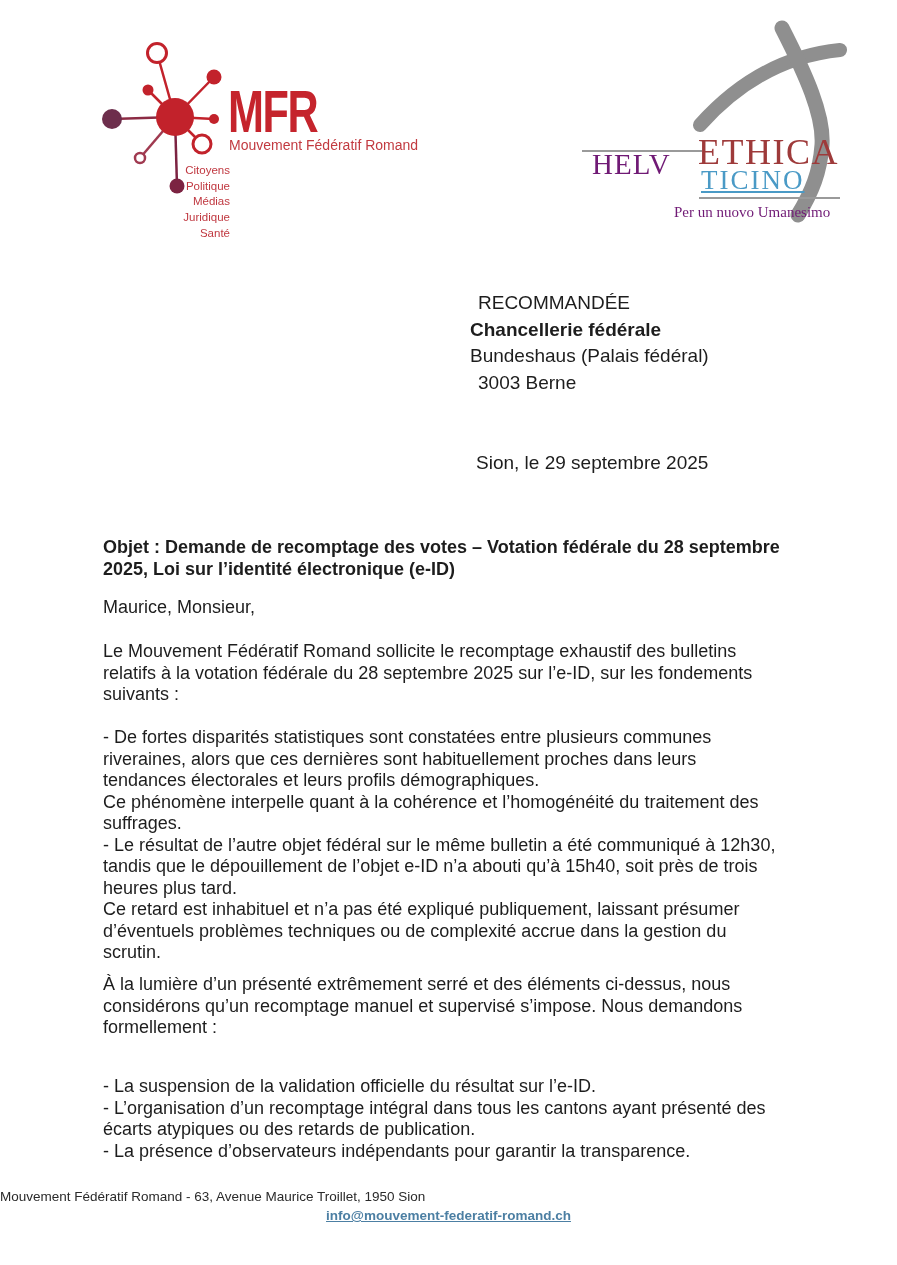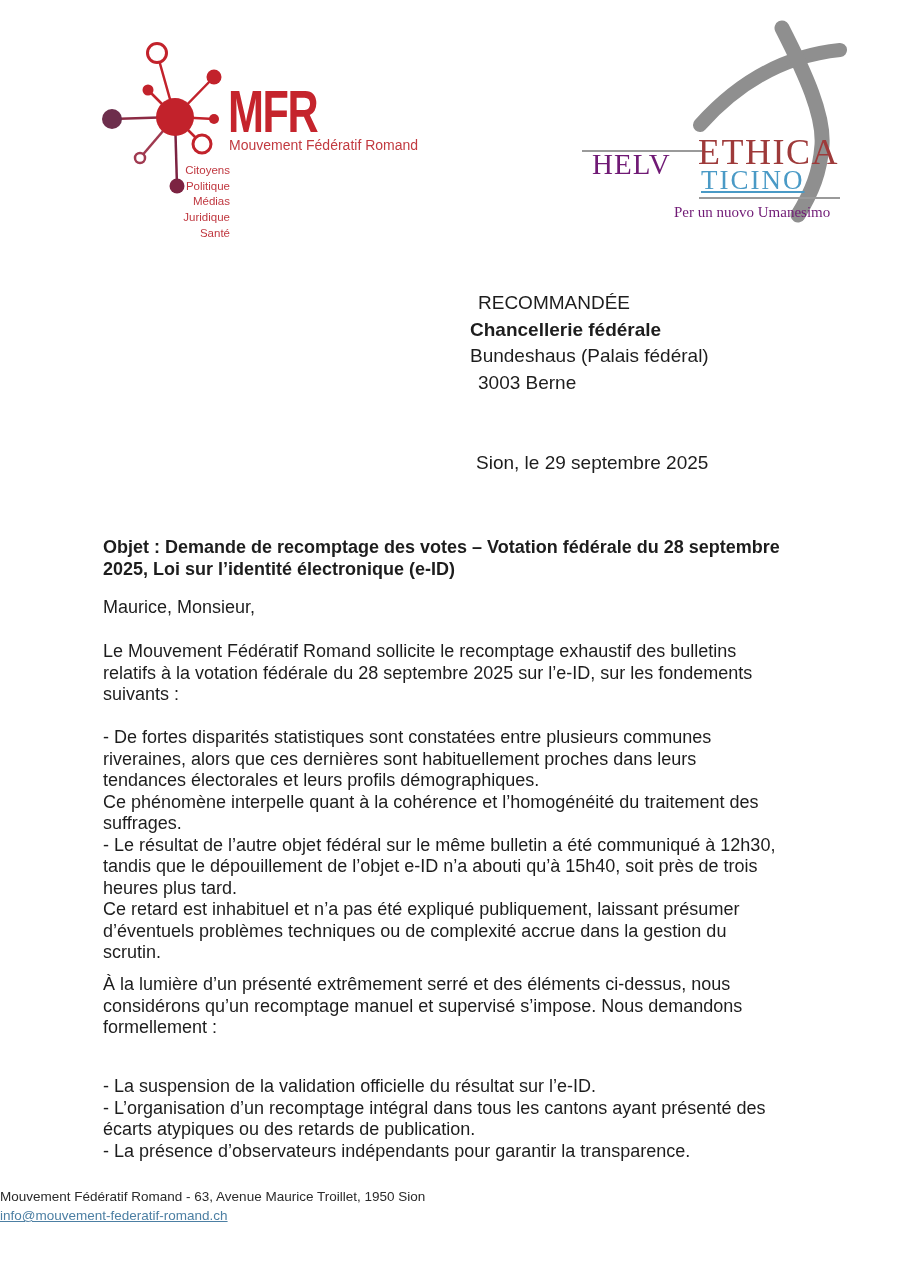--- a/index.html
+++ b/index.html
@@ -47,21 +47,21 @@
   .body-block{left:103px;font-size:18px;line-height:21.5px;}
   .subject{top:537px;font-weight:bold;}
   .salutation{top:597px;}
   .intro{top:641px;}
   .grounds{top:727px;}
   .conclusion{top:974px;}
   .demands{top:1056px;margin-top:20px;}
 
   
   .footer-line1{left:0;top:1189px;width:100%;text-align:left;font-size:13.5px;color:#2a2a2a;}
-  .footer-line2{left:0;top:1208px;width:100%;text-align:left;font-size:13.5px;}
+  .footer-line2{left:0;top:1208px;width:100%;text-align:center;font-size:13.5px;font-weight:bold;}
   .footer-email{color:#4c7fa3;text-decoration:underline;cursor:pointer;}
 </style>
 </head>
 <body>
 
 <div class="page">
 
   <div>
     <svg class="abs mfr-network" width="150" height="200" viewBox="0 0 150 200">
       <g stroke-linecap="round">

